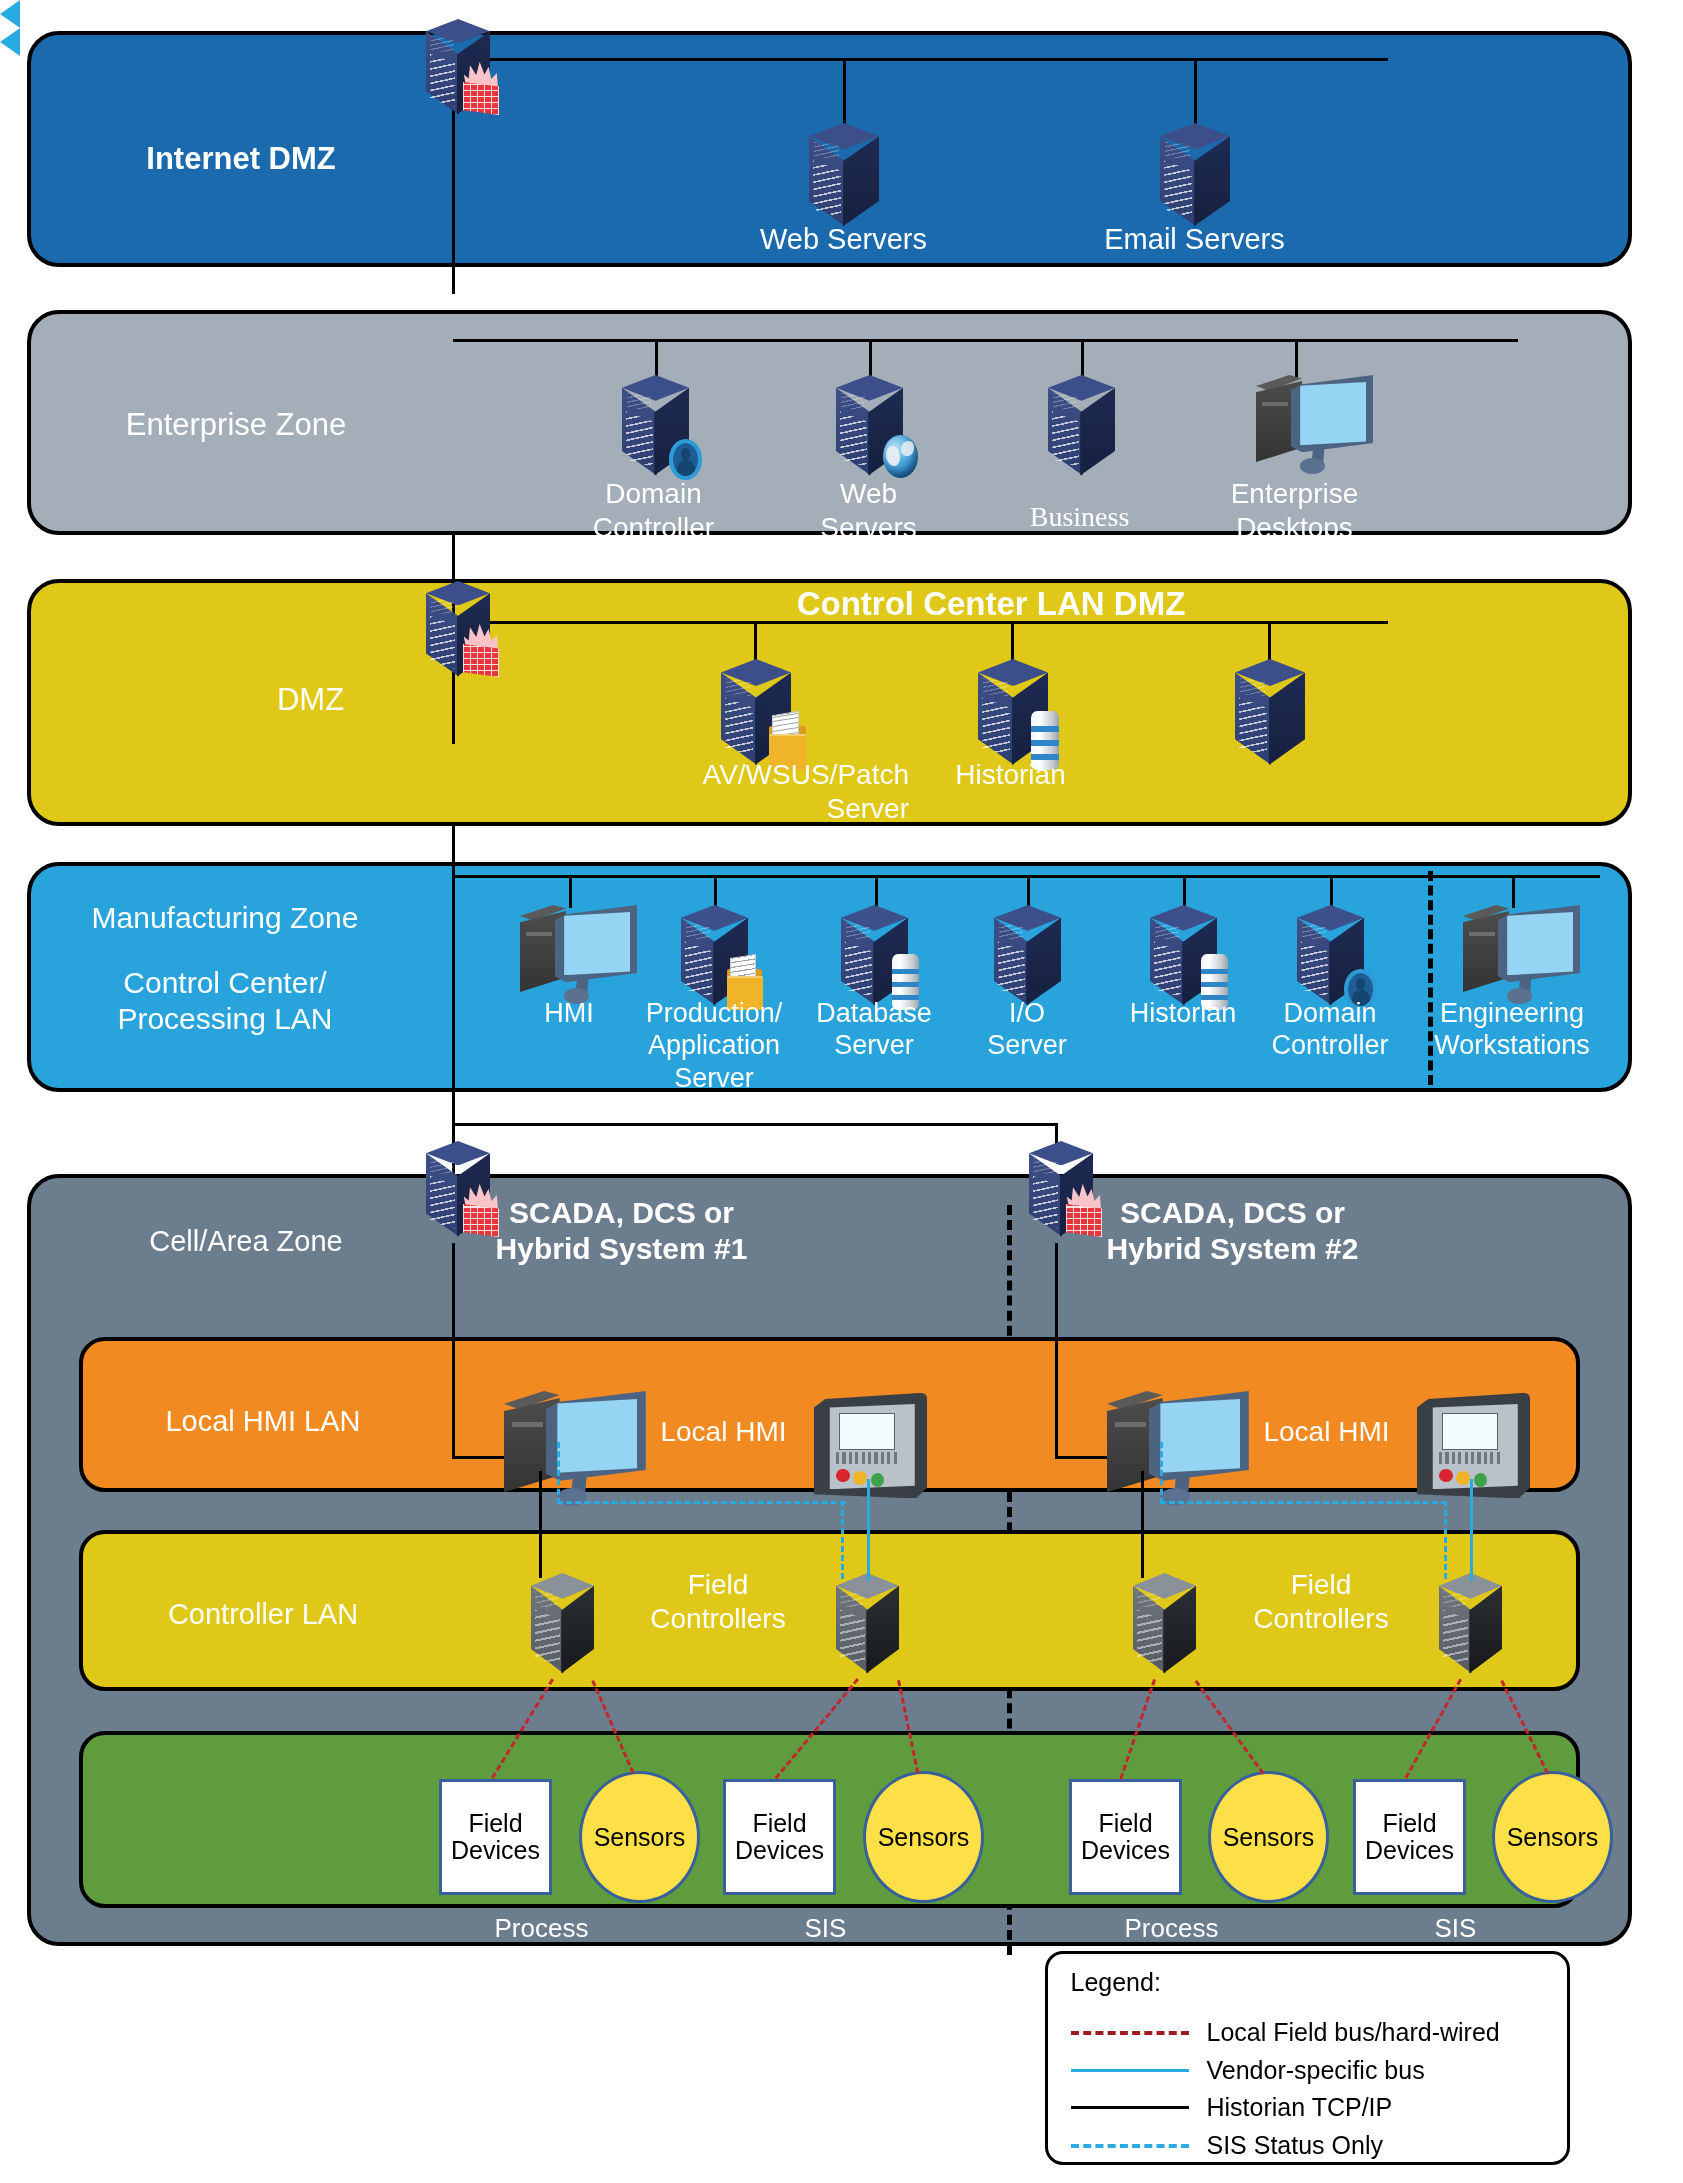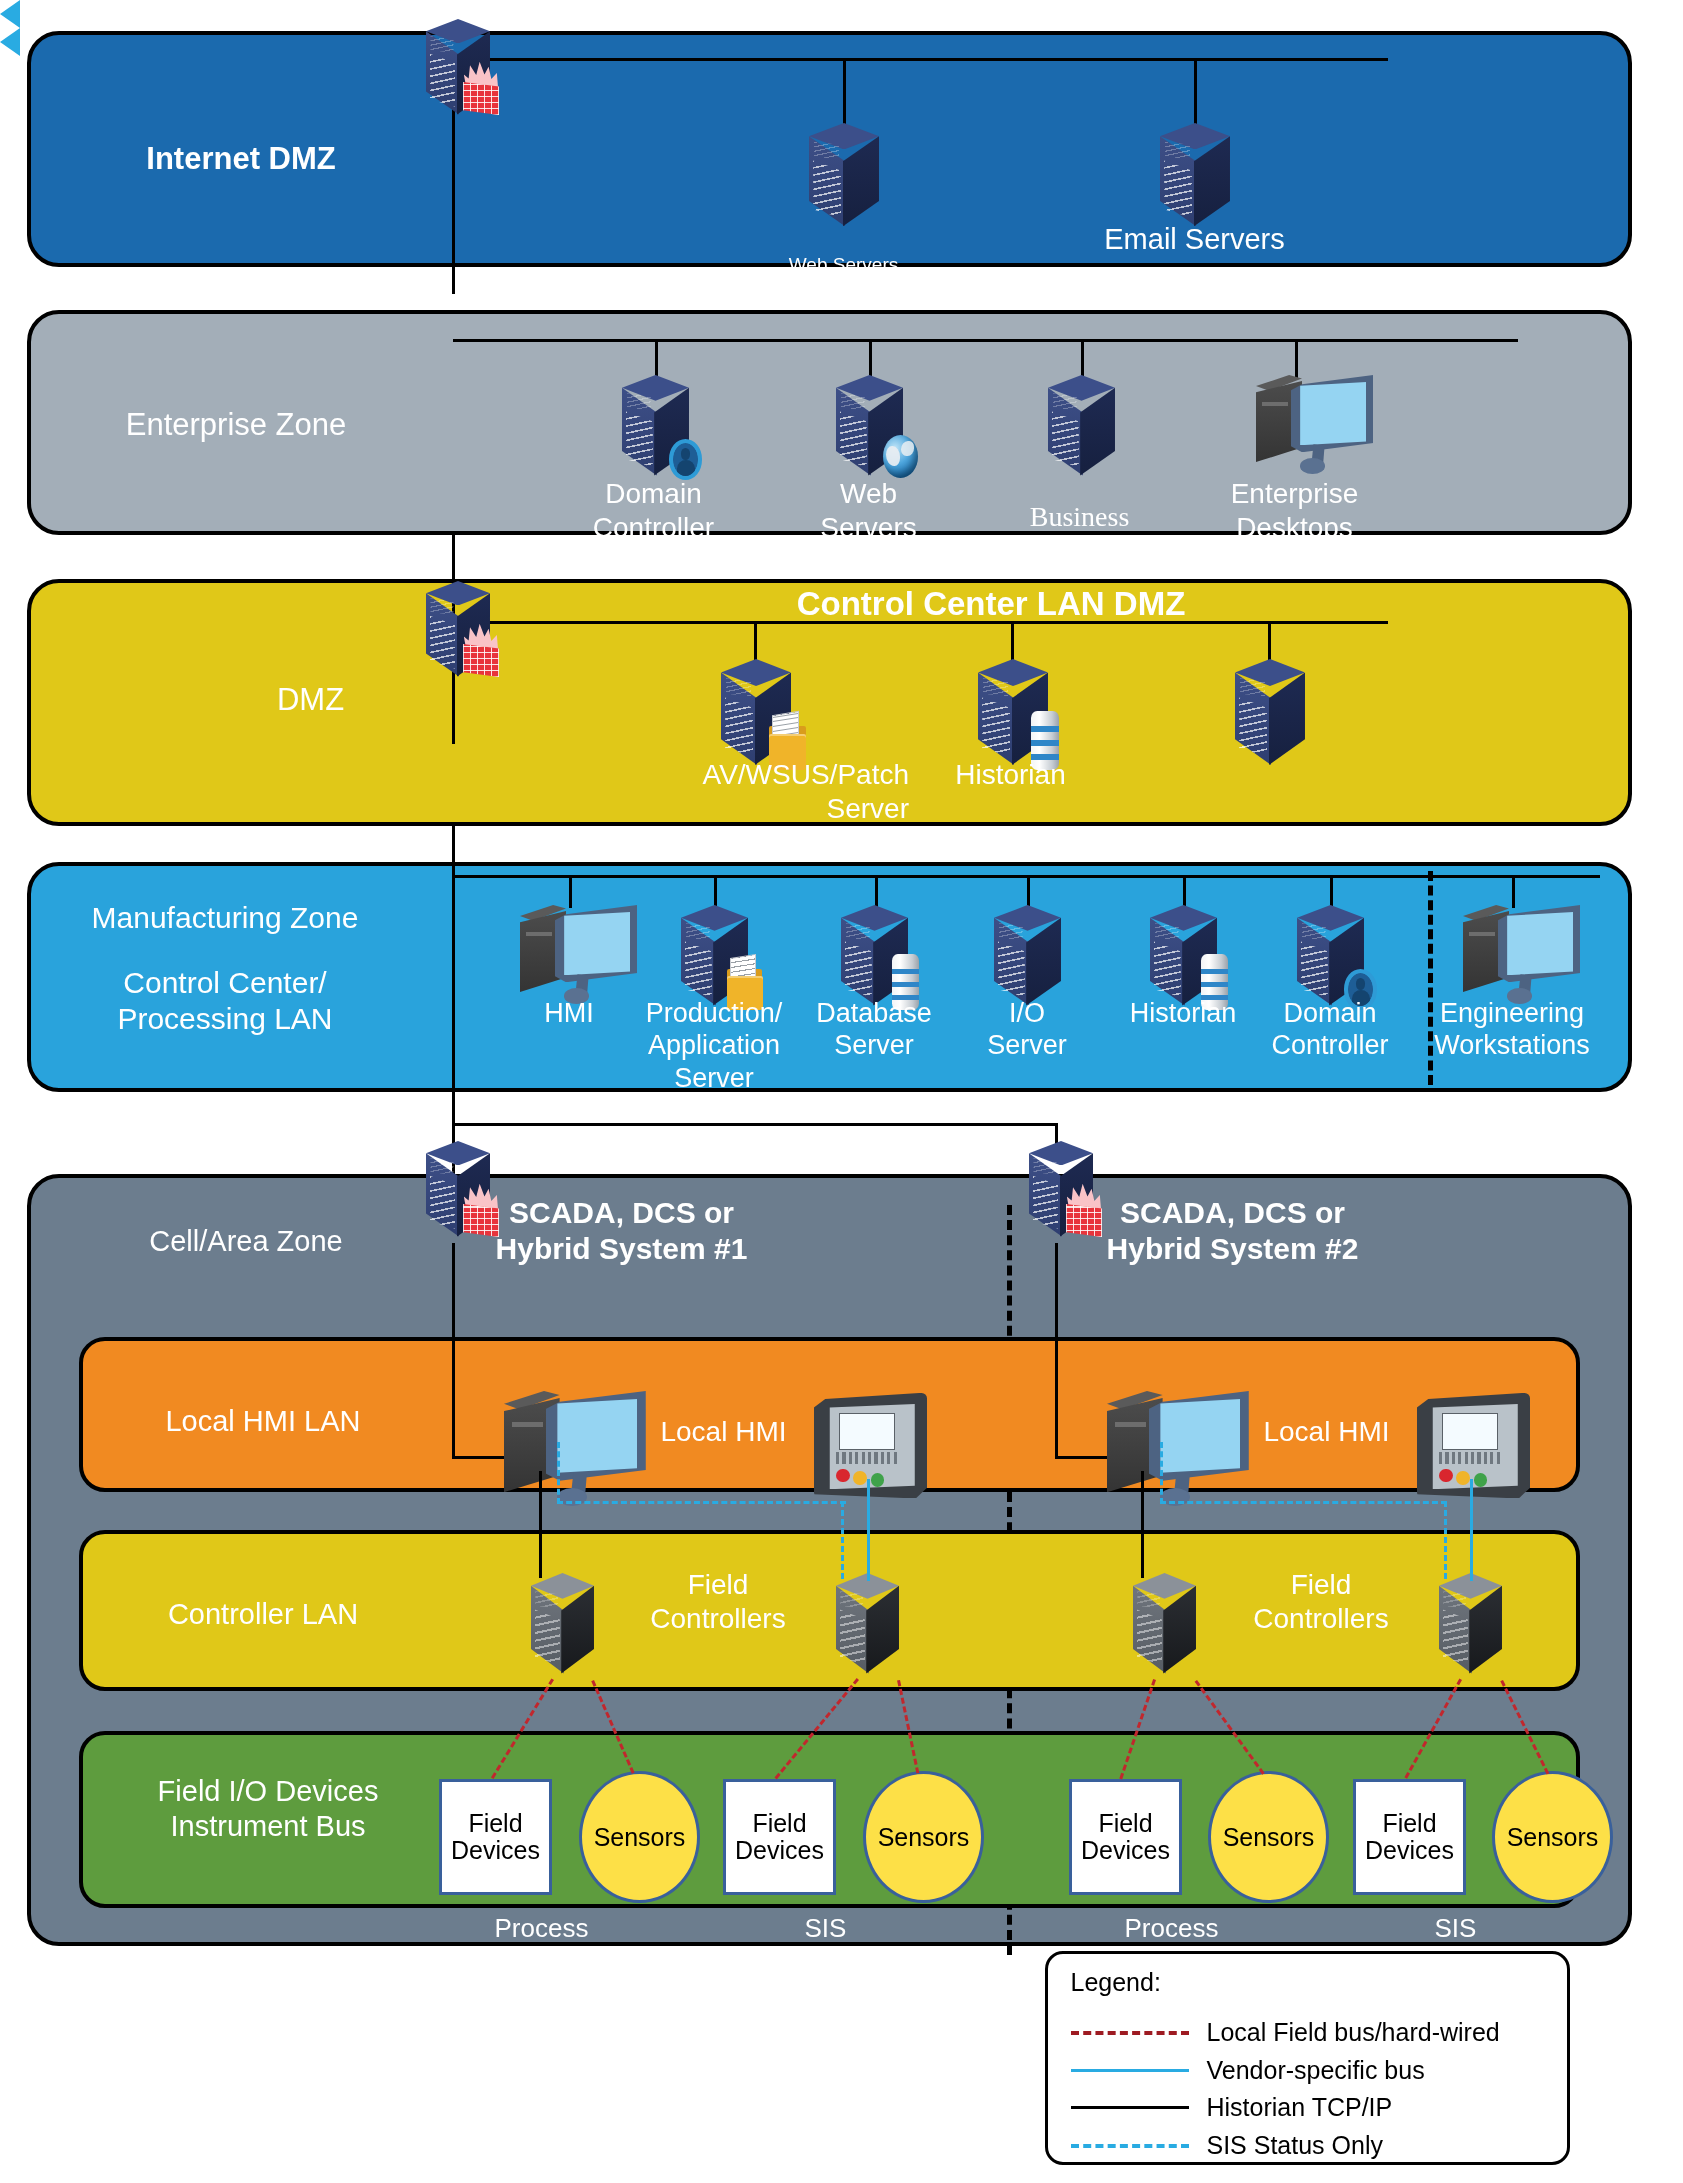--- a/index.html
+++ b/index.html
@@ -160,21 +160,21 @@
       <div class="dots"></div>
       <div class="slots"></div>
     </div>
     <div class="srv" style="left: 1160px; top: 123px; width: 70px; height: 110px;">
       <div class="top"></div>
       <div class="lf"></div>
       <div class="rt"></div>
       <div class="dots"></div>
       <div class="slots"></div>
     </div>
-    <div class="node-label" style="left: 715px; top: 222px; width: 257px; font-size: 19px; font-weight: 400; margin-top: 32px;">Web Servers</div>
+    <div class="node-label" style="left: 715px; top: 222px; width: 257px; font-size: 29px; font-weight: 400;">Web Servers</div>
     <div class="node-label" style="left: 1066px; top: 222px; width: 257px; font-size: 29px; font-weight: 400;">Email Servers</div>
     <div class="zone" style="left: 27px; top: 310px; width: 1605px; height: 225px; background: rgb(163, 174, 184);"></div>
     <div class="node-label" style="left: 70px; top: 406px; width: 332px; font-size: 31px; font-weight: 400;">Enterprise Zone</div>
     <div class="ln ln-h" style="left: 453px; top: 339px; width: 1065px;"></div>
     <div class="ln ln-v" style="left: 655px; top: 339px; height: 40px;"></div>
     <div class="srv" style="left: 622px; top: 375px; width: 67px; height: 107px;">
       <div class="top"></div>
       <div class="lf"></div>
       <div class="rt"></div>
       <div class="dots"></div>
@@ -471,21 +471,20 @@
     <div class="cy-v" style="left: 1470px; top: 1479px; height: 102px;"></div>
     <div class="cy-dash-v" style="left: 841px; top: 1501px; height: 78px;"></div>
     <div class="cy-dash-h" style="left: 557px; top: 1501px; width: 289px;"></div>
     <div class="cy-dash-v" style="left: 557px; top: 1442px; height: 62px;"></div>
     <div class="cy-dash-v" style="left: 1444px; top: 1501px; height: 78px;"></div>
     <div class="cy-dash-h" style="left: 1160px; top: 1501px; width: 287px;"></div>
     <div class="cy-dash-v" style="left: 1160px; top: 1442px; height: 62px;"></div>
     <div style="left: 713px; top: 1488px; width: 0px; height: 0px; border-top: 14px solid transparent; border-bottom: 14px solid transparent; border-right: 20.4px solid rgb(41, 171, 226);"></div>
     <div style="left: 1316px; top: 1488px; width: 0px; height: 0px; border-top: 14px solid transparent; border-bottom: 14px solid transparent; border-right: 20.4px solid rgb(41, 171, 226);"></div>
     <div class="zone" style="left: 79px; top: 1731px; width: 1501px; height: 177px; background: rgb(94, 156, 62); border-radius: 26px;"></div>
-    <div class="node-label" style="left: 102px; top: 1774px; width: 332px; font-size: 29px; font-weight: 400;">Field I/O Devices<br>Instrument Bus</div>
     <div class="fdev" style="left: 439px; top: 1779px; width: 107px; height: 110px; font-size: 25px;">Field<br>Devices</div>
     <div class="sens" style="left: 579px; top: 1771px; width: 115px; height: 126px; font-size: 25px;">Sensors</div>
     <div class="node-label" style="left: 418px; top: 1913px; width: 247px; font-size: 26px; font-weight: 400;">Process</div>
     <div class="red-dash" style="left: 554px; top: 1680px; width: 116px; transform: rotate(121.417deg);"></div>
     <div class="red-dash" style="left: 594px; top: 1680px; width: 101px; transform: rotate(66.2838deg);"></div>
     <div class="fdev" style="left: 723px; top: 1779px; width: 107px; height: 110px; font-size: 25px;">Field<br>Devices</div>
     <div class="sens" style="left: 863px; top: 1771px; width: 115px; height: 126px; font-size: 25px;">Sensors</div>
     <div class="node-label" style="left: 702px; top: 1913px; width: 247px; font-size: 26px; font-weight: 400;">SIS</div>
     <div class="red-dash" style="left: 859px; top: 1680px; width: 129px; transform: rotate(129.592deg);"></div>
     <div class="red-dash" style="left: 900px; top: 1680px; width: 95px; transform: rotate(78.2449deg);"></div>

